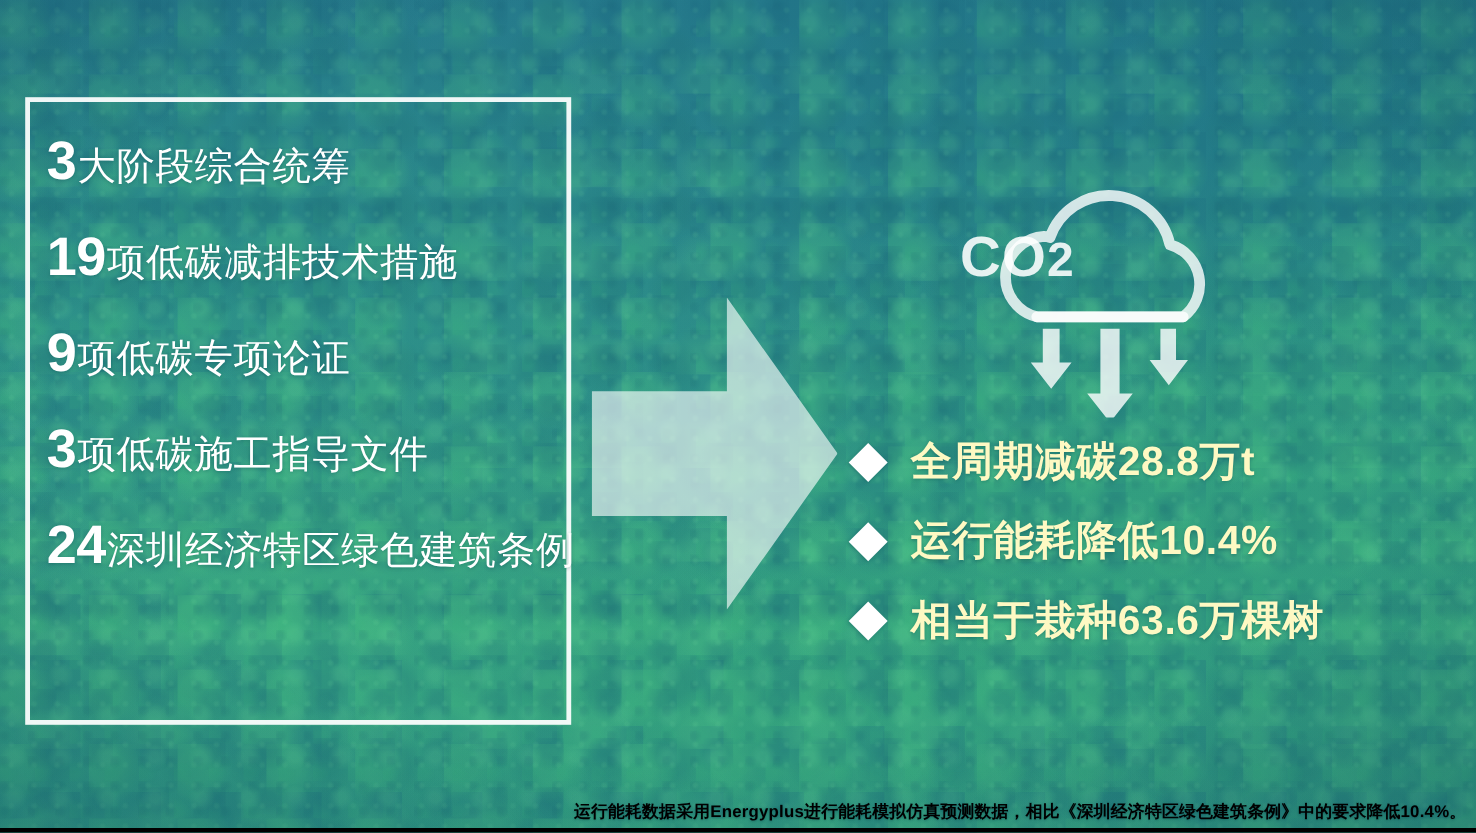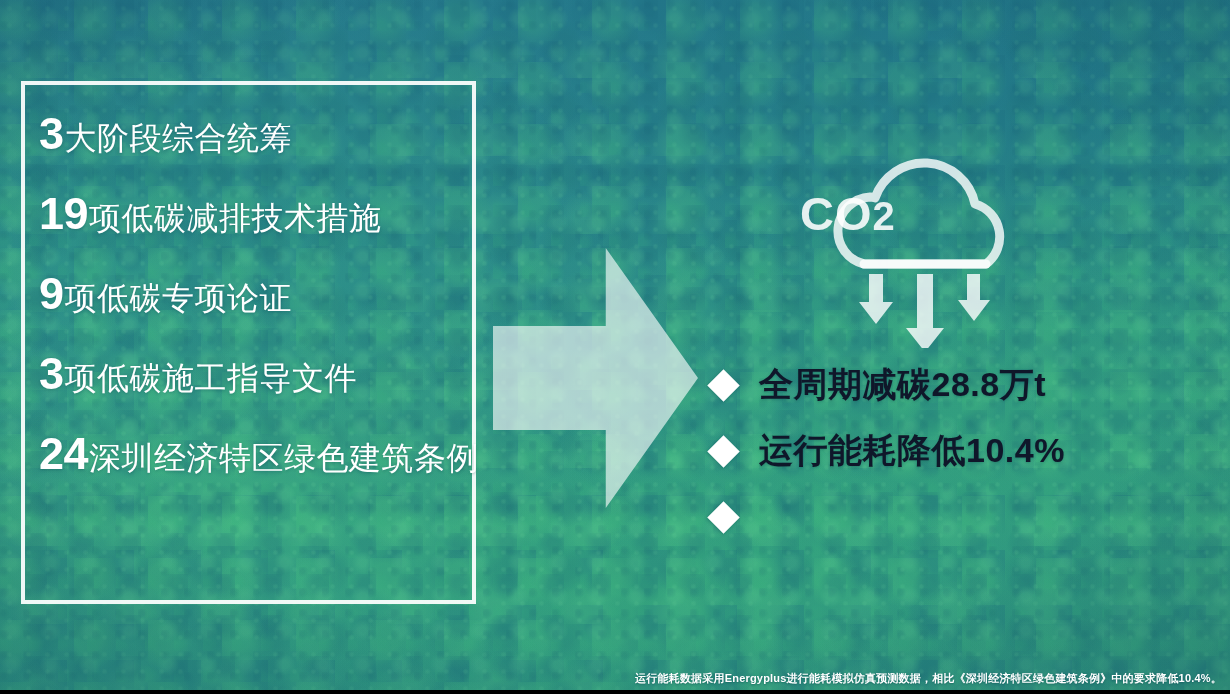--- a/index.html
+++ b/index.html
@@ -152,36 +152,36 @@
   .diamond {
     width: 23px;
     height: 23px;
     background: #ffffff;
     transform: rotate(45deg);
     flex: 0 0 auto;
     margin-right: 24px;
     box-shadow: 0 1px 3px rgba(0,60,70,0.3);
   }
   .result-text {
-    color: #0f172a;
+    color: #fef9c3;
     font-size: 34px;
     font-weight: 700;
     letter-spacing: 0.5px;
     text-shadow: 0 1px 3px rgba(0,60,70,0.32);
   }
 
   
   .footnote {
     position: absolute;
     left: 0;
     right: 8px;
     bottom: 8px;
     text-align: right;
-    color: #ffffff;
-    font-size: 11px;
+    color: #000000;
+    font-size: 14px;
     font-weight: 700;
     letter-spacing: 0.2px;
     text-shadow: 0 1px 2px rgba(0,60,70,0.45);
   }
   .bottom-bar {
     position: absolute;
     left: 0;
     right: 0;
     bottom: 0;
     height: 4px;
@@ -261,20 +261,21 @@
       <span class="result-text">全周期减碳28.8万t</span>
     </div>
 
     <div class="result-row">
       <span class="diamond"></span>
       <span class="result-text">运行能耗降低10.4%</span>
     </div>
 
     <div class="result-row">
       <span class="diamond"></span>
+      <span class="result-text">相当于栽种63.6万棵树</span>
     </div>
 
   </div>
 
   <div class="footnote">运行能耗数据采用Energyplus进行能耗模拟仿真预测数据，相比《深圳经济特区绿色建筑条例》中的要求降低10.4%。</div>
 
   <div class="bottom-bar"></div>
 
 </div>
 

